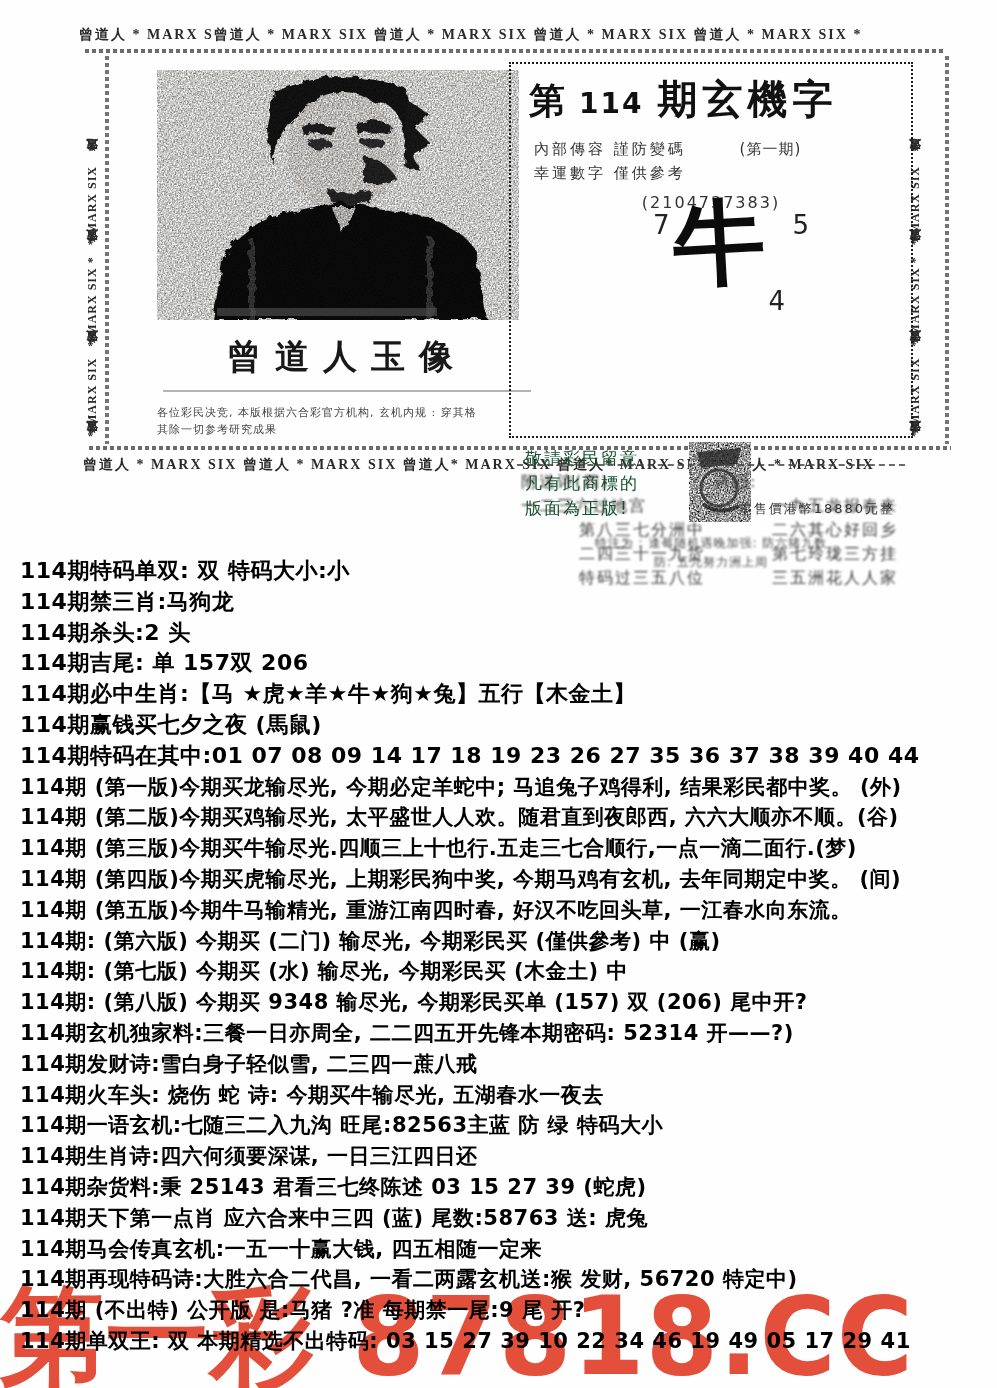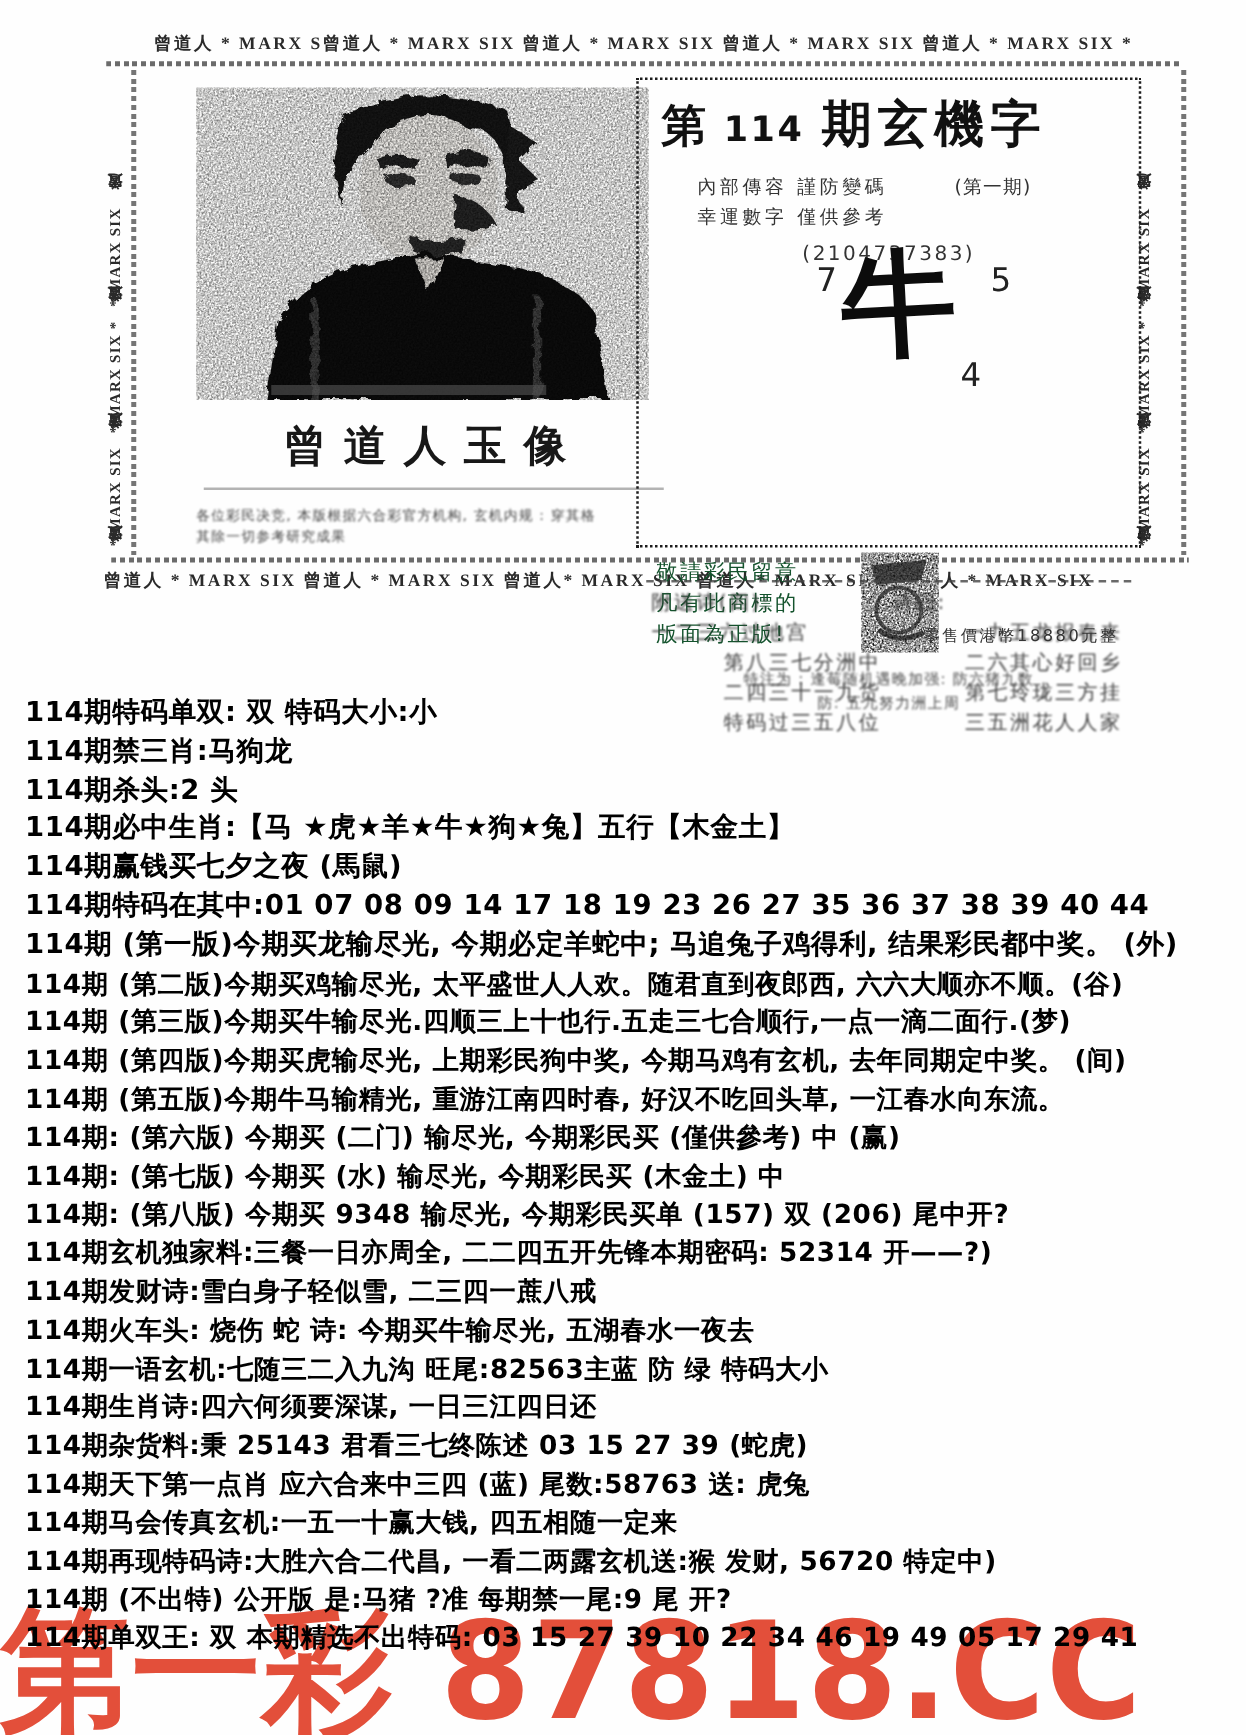--- a/index.html
+++ b/index.html
@@ -5,21 +5,21 @@
   html,body{margin:0;padding:0;}
   body{width:997px;height:1388px;background:#ffffff;position:relative;
        font-family:"DejaVu Sans","Liberation Sans",sans-serif;color:#111;}
   .page{position:absolute;inset:0;overflow:hidden;background:#fefefe;}
 
   
   .scan-frame{position:absolute;left:75px;top:22px;width:876px;height:452px;}
   .border-text{position:absolute;white-space:nowrap;overflow:hidden;
                font-family:"Liberation Serif","DejaVu Serif",serif;
                font-weight:bold;font-size:14px;letter-spacing:2px;color:#2a2a2a;}
-  .bt{left:4px;right:0;top:4px;text-align:center;}
+  .bt{left:4px;right:0;top:4px;}
   .bb{left:8px;right:0;bottom:0;}
   .squiggle{position:absolute;height:4px;opacity:.75;
             background:repeating-linear-gradient(90deg,#3a3a3a 0 4px,transparent 4px 7px);}
   .sq-top{left:10px;right:6px;top:27px;}
   .sq-bot{left:14px;right:0;bottom:24px;}
   .sq-left{position:absolute;width:4px;top:34px;bottom:30px;left:30px;opacity:.7;
            background:repeating-linear-gradient(180deg,#3a3a3a 0 4px,transparent 4px 7px);}
   .sq-right{position:absolute;width:4px;top:34px;bottom:30px;right:2px;opacity:.7;
            background:repeating-linear-gradient(180deg,#3a3a3a 0 4px,transparent 4px 7px);}
   .bv{top:36px;bottom:30px;width:22px;font-size:12px;letter-spacing:1px;}
@@ -40,21 +40,21 @@
 
   
   .panel{position:absolute;right:4px;top:6px;width:404px;height:376px;
          border:2px dotted #1c1c1c;box-sizing:border-box;padding:6px 10px 4px 10px;}
   .panel-title{display:flex;align-items:baseline;gap:14px;margin:2px 0 10px 8px;
                filter:blur(.3px);}
   .pt-prefix{font-size:36px;font-weight:bold;font-family:"Liberation Serif","DejaVu Serif",serif;}
   .pt-issue{font-size:28px;font-weight:bold;letter-spacing:2px;}
   .pt-suffix{font-size:40px;font-weight:bold;letter-spacing:5px;
              font-family:"Liberation Serif","DejaVu Serif",serif;}
-  .panel-meta{font-size:15px;color:#333;letter-spacing:3px;margin-left:37px;
+  .panel-meta{font-size:15px;color:#333;letter-spacing:3px;margin-left:13px;
               line-height:24px;filter:blur(.6px);}
   .panel-meta .far{margin-left:46px;letter-spacing:1px;}
   .panel-serial{text-align:center;font-size:16px;color:#333;letter-spacing:2px;
                 margin-top:8px;filter:blur(.5px);}
   .zodiac-zone{position:relative;height:118px;}
   .zd{position:absolute;font-size:26px;color:#222;}
   .zd-left{left:132px;top:-2px;}
   .zd-right{right:92px;top:-2px;}
   .zd-bottom{right:116px;top:74px;}
   .zodiac-char{position:absolute;left:152px;top:-14px;font-size:92px;font-weight:bold;
@@ -204,20 +204,21 @@
         </div>
       </div>
 
     </div>
   </div>
 
   <div class="content">
       <div class="line">114期特码单双:  双   特码大小:小</div>
       <div class="line">114期禁三肖:马狗龙</div>
       <div class="line">114期杀头:2 头</div>
+      <div class="line">114期吉尾: 单 157双 206</div>
       <div class="line">114期必中生肖:【马 ★虎★羊★牛★狗★兔】五行【木金土】</div>
       <div class="line">114期赢钱买七夕之夜 (馬鼠)</div>
       <div class="line">114期特码在其中:01 07 08 09 14 17 18 19 23 26 27 35 36 37 38 39 40 44</div>
       <div class="line">114期 (第一版)今期买龙输尽光, 今期必定羊蛇中; 马追兔子鸡得利, 结果彩民都中奖。 (外)</div>
       <div class="line">114期 (第二版)今期买鸡输尽光, 太平盛世人人欢。随君直到夜郎西, 六六大顺亦不顺。(谷)</div>
       <div class="line">114期 (第三版)今期买牛输尽光.四顺三上十也行.五走三七合顺行,一点一滴二面行.(梦)</div>
       <div class="line">114期 (第四版)今期买虎输尽光, 上期彩民狗中奖, 今期马鸡有玄机, 去年同期定中奖。 (间)</div>
       <div class="line">114期 (第五版)今期牛马输精光, 重游江南四时春, 好汉不吃回头草, 一江春水向东流。</div>
       <div class="line">114期: (第六版) 今期买 (二门) 输尽光, 今期彩民买 (僅供參考) 中 (赢)</div>
       <div class="line">114期: (第七版) 今期买 (水) 输尽光, 今期彩民买 (木金土) 中</div>

